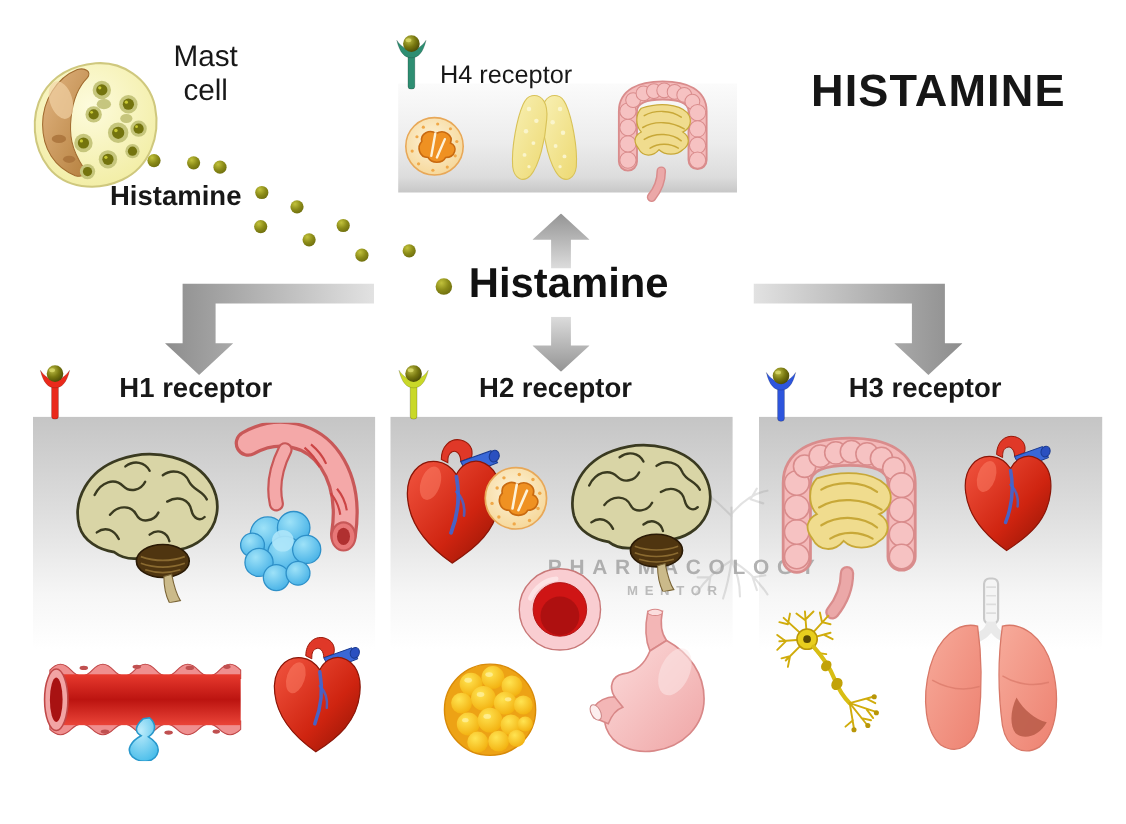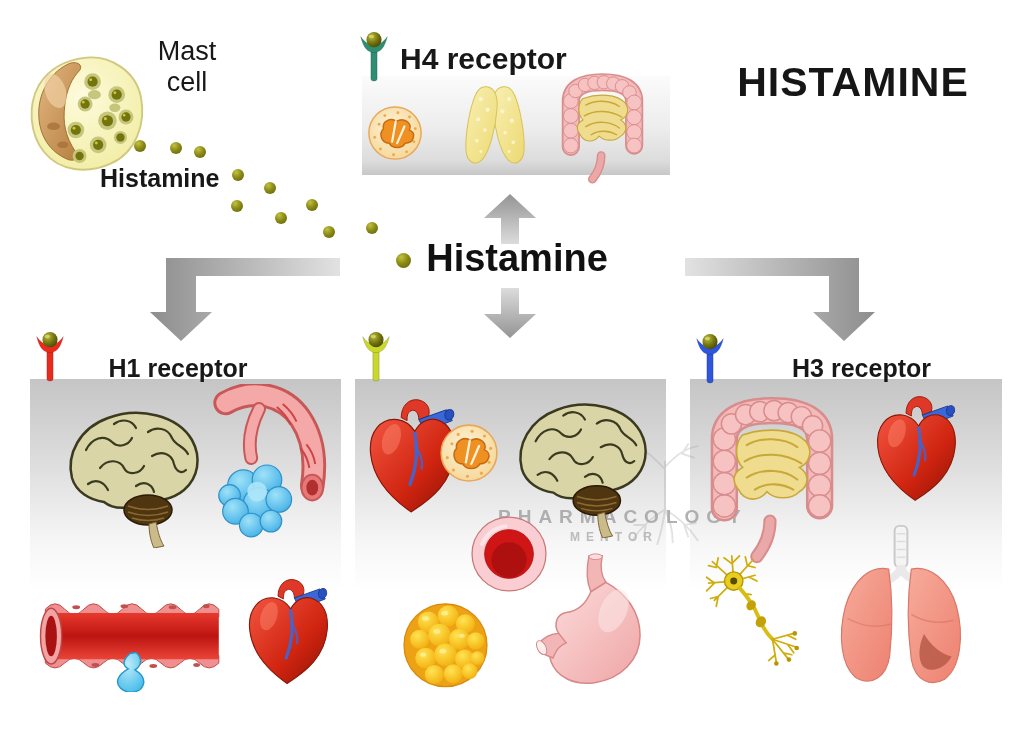--- a/index.html
+++ b/index.html
@@ -2,26 +2,26 @@
 <html><head>
 <meta charset="utf-8">
 <style>
   html,body{margin:0;padding:0;background:#ffffff;}
   .stage{position:relative;width:1024px;height:749px;background:#ffffff;overflow:hidden;
          font-family:"Liberation Sans",sans-serif;color:#181818;}
   .abs{position:absolute;}
   
   .mast-label{left:138px;top:36px;width:98px;text-align:center;font-size:27px;line-height:31px;font-weight:400;}
   .src-histamine{left:100px;top:164px;font-size:25px;font-weight:600;}
-  .h4-label{left:400px;top:42px;font-size:30px;font-weight:700;}
+  .h4-label{left:400px;top:54px;font-size:23px;font-weight:400;}
   .main-title{left:686px;top:58px;width:334px;text-align:center;font-size:41px;line-height:49px;
               font-weight:bold;letter-spacing:1px;color:#161616;}
   .center-histamine{left:410px;top:237px;width:214px;text-align:center;font-size:38px;font-weight:bold;color:#111;}
-  .rec-label{top:354px;width:180px;text-align:center;font-size:25px;font-weight:600;}
-  .rec-label.h1{left:88px;} .rec-label.h2{left:415px;} .rec-label.h3{left:751px;text-align:right;}
+  .rec-label{top:339px;width:180px;text-align:center;font-size:25px;font-weight:600;}
+  .rec-label.h1{left:88px;} .rec-label.h2{left:415px;} .rec-label.h3{left:751px;}
   .wm1{left:498px;top:506px;width:232px;text-align:center;font-size:19px;letter-spacing:7px;
        color:#9f9f9f;opacity:.8;font-weight:600;}
   .wm2{left:498px;top:530px;width:232px;text-align:center;font-size:12px;letter-spacing:6px;
        color:#b5b5b5;opacity:.9;font-weight:600;}
   
   .panel{background:linear-gradient(180deg,#c5c5c5 0%,#dedede 28%,#f6f6f6 52%,#ffffff 68%);}
   .panel.h4p{background:linear-gradient(180deg,#fbfbfb 0%,#ececec 55%,#dcdcdc 86%,#c7c7c7 100%);}
   .p-h4{left:362px;top:76px;width:308px;height:99px;}
   .p-h1{left:30px;top:379px;width:311px;height:311px;}
   .p-h2{left:355px;top:379px;width:311px;height:311px;}
@@ -500,20 +500,21 @@
   <svg class="organ" style="left:36px;top:586px;width:196px;height:106px">
       <use href="#sym-vessel"></use>
     </svg>
   <svg class="organ" style="left:238px;top:568px;width:100px;height:120px">
       <use href="#sym-heart"></use>
     </svg>
 
   <svg class="abs receptor rc-h2" style="left:360px;top:330px">
       <use href="#sym-receptor"></use>
     </svg>
+  <div class="abs rec-label h2">H2 receptor</div>
   <svg class="organ" style="left:358px;top:388px;width:108px;height:128px">
       <use href="#sym-heart"></use>
     </svg>
   <svg class="organ" style="left:438px;top:422px;width:62px;height:62px">
       <use href="#sym-wbc"></use>
     </svg>
   <svg class="organ" style="left:502px;top:390px;width:158px;height:148px">
       <use href="#sym-brain"></use>
     </svg>
   <svg class="organ" style="left:467px;top:512px;width:84px;height:84px">

